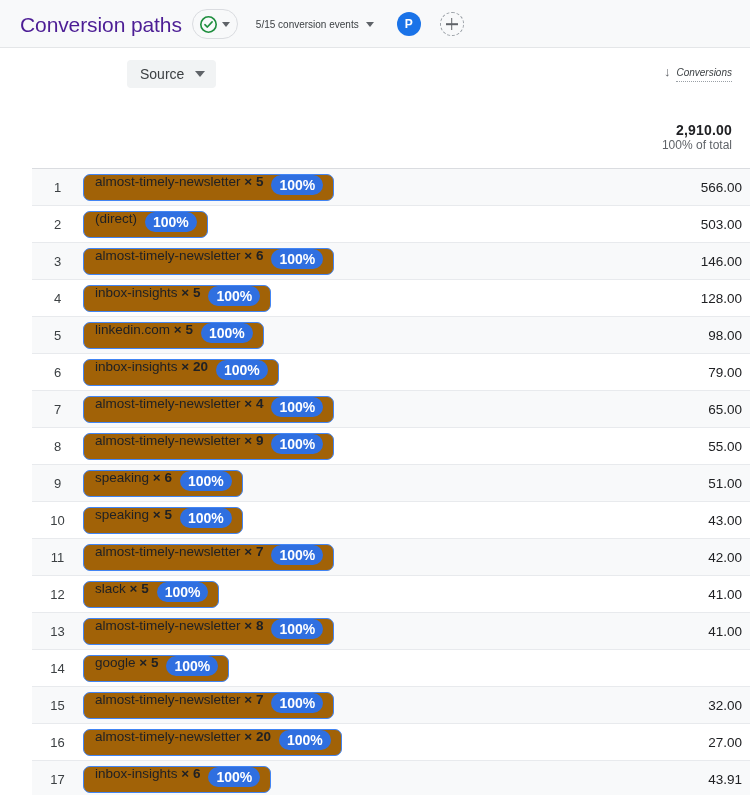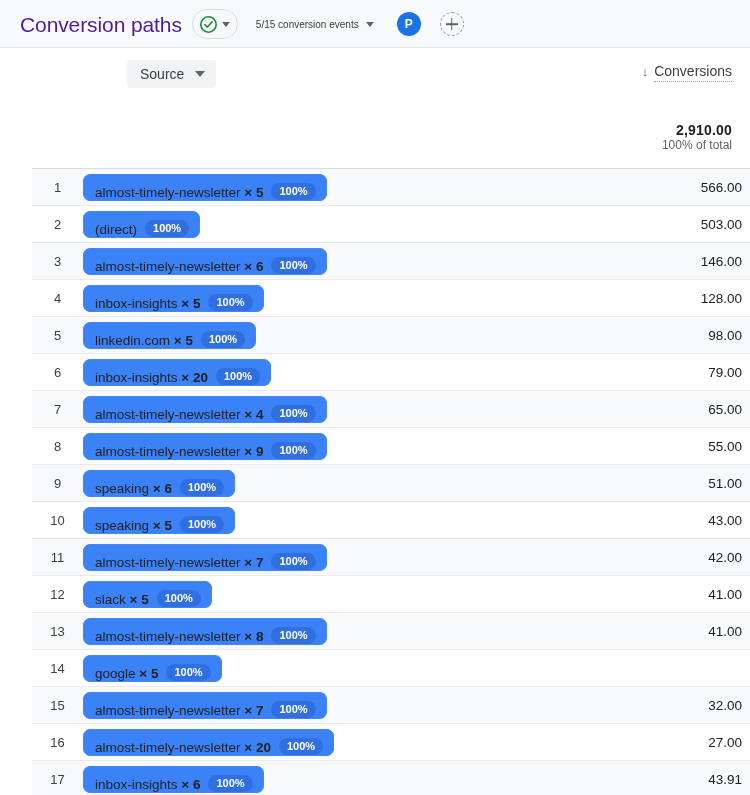--- a/index.html
+++ b/index.html
@@ -170,25 +170,26 @@
     align-items: baseline;
     gap: 6px;
     cursor: pointer;
   }
   .sort-arrow {
     font-size: 13px;
     color: #5f6368;
     line-height: 1;
   }
   .metric-name {
-    font-size: 14px;
+    font-size: 10px;
     color: #3c4043;
     border-bottom: 1.5px dotted #9aa0a6;
     padding-bottom: 2px;
     line-height: 1.15;
+    font-style: italic;
   }
   .metric-total {
     margin-top: 40px;
     font-size: 14px;
     color: #202124;
     font-weight: 700;
     letter-spacing: 0.2px;
   }
   .metric-subtotal {
     font-size: 12px;
@@ -219,41 +220,41 @@
   .path-cell {
     flex: 0 0 479px;
     display: flex;
     align-items: center;
     padding-right: 8px;
   }
 
   
   .path-chip {
     display: inline-flex;
-    align-items: flex-end;
+    align-items: flex-start;
     gap: 8px;
     border: 1px solid #4285f4;
-    background: #3b82f6;
+    background: #a16207;
     border-radius: 7px;
     height: 27px;
-    padding: 8px 10px 0 11px;
+    padding: 0 10px 0 11px;
     max-width: 100%;
     cursor: pointer;
   }
   .chip-text {
     font-size: 13.5px;
     color: #202124;
     white-space: nowrap;
     line-height: 1;
   }
   .chip-text b { font-weight: 700; }
   .chip-badge {
     background: #2f6fe0;
     color: #ffffff;
-    font-size: 11px;
+    font-size: 14px;
     font-weight: 700;
     border-radius: 10px;
     padding: 3px 8px 3px 8px;
     line-height: 1;
     white-space: nowrap;
   }
 
   .value-cell {
     flex: 1 1 auto;
     text-align: right;

